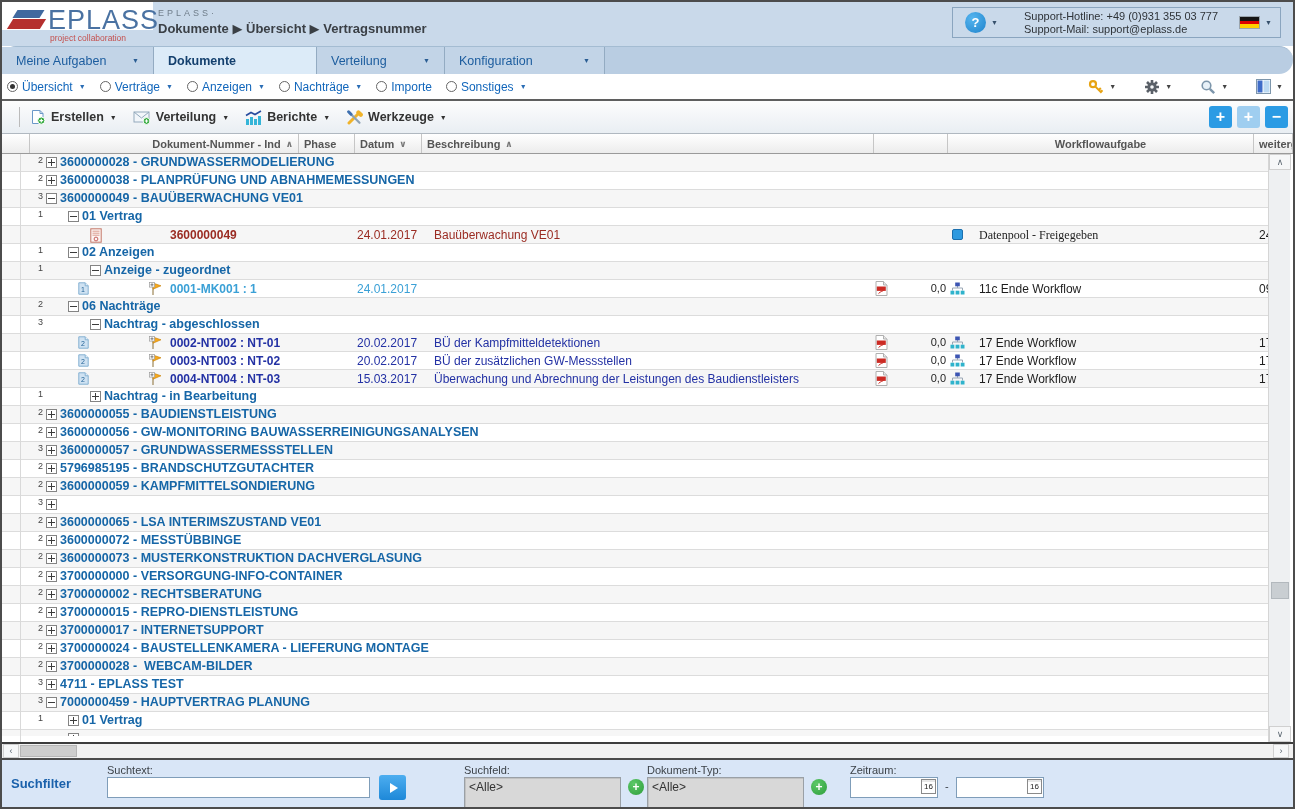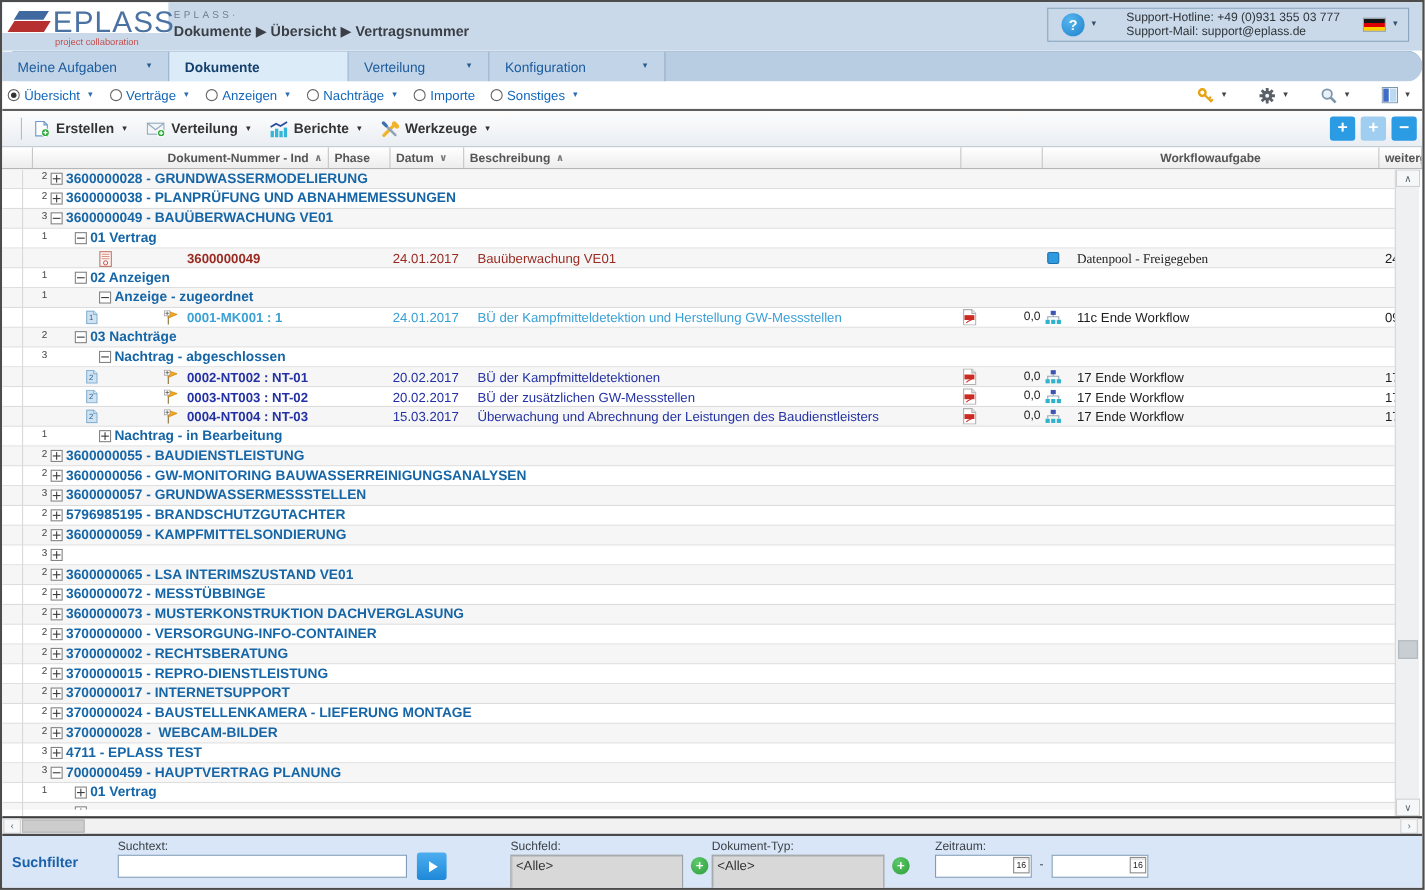--- a/index.html
+++ b/index.html
@@ -389,21 +389,20 @@
           <span class="docicon" style="left: 147px;">
             <svg width="13" height="14" viewBox="0 0 13 14">
               <path d="M4 1.5v11.5" stroke="#8a6f35"></path>
               <path d="M4 1L12 3.8 4 7.2z" fill="#f7a81b" stroke="#c57d05" stroke-width="0.6"></path>
               <rect x="0.5" y="0.5" width="5" height="4.6" fill="#fff" stroke="#9a9a9a" stroke-width="0.7"></rect>
               <path d="M3 1.2v3.2M1.4 2.8h3.2" stroke="#555" stroke-width="0.7"></path>
             </svg>
           </span>
           <span class="t b" style="left: 168px;">0001-MK001 : 1</span>
           <span class="t" style="left: 355px;">24.01.2017</span>
-          <span class="t" style="left: 432px;">BÜ der Kampfmitteldetektion und Herstellung GW-Messstellen</span>
           <span class="docicon" style="left: 873px; top: 1px;">
             <svg width="13" height="15" viewBox="0 0 13 15">
               <path d="M1 .5h7.5L12 4v10.5H1z" fill="#fff" stroke="#b0b0b0"></path>
               <path d="M8.5 .5V4H12" fill="#e8e8e8" stroke="#b0b0b0"></path>
               <rect x="1.8" y="5.5" width="9" height="4.4" fill="#cc2b24"></rect>
               <path d="M3.5 12.6c2-2.5 4.5-2 6-4.2" stroke="#cc2b24" fill="none"></path>
             </svg>
           </span>
           <span class="t k" style="left: 898px; width: 46px; text-align: right; font-size: 11px;">0,0</span>
           <span class="docicon" style="left: 948px; top: 2px;">
@@ -414,21 +413,21 @@
               <rect x="5.6" y="8.7" width="3.8" height="3.8" fill="#2fb3cc"></rect>
               <rect x="10.7" y="8.7" width="3.8" height="3.8" fill="#2fb3cc"></rect>
             </svg>
           </span>
           <span class="t k wk" style="left: 977px;">11c Ende Workflow</span>
           <span class="t k" style="left: 1257px;">09.0</span>
         </div>
         <div class="row odd">
           <span class="c-count">2</span>
           <span class="exp minus" style="left: 66px;"></span>
-          <span class="node-label" style="left: 80px;">03 Nachträge</span>
+          <span class="node-label" style="left: 80px;">06 Nachträge</span>
         </div>
         <div class="row even">
           <span class="c-count">3</span>
           <span class="exp minus" style="left: 88px;"></span>
           <span class="node-label" style="left: 102px;">Nachtrag - abgeschlossen</span>
         </div>
         <div class="row odd v-amendment">
           <span class="docicon" style="left: 76px;">
             <svg width="11" height="13" viewBox="0 0 11 13">
               <path d="M0.8 0.8h6.4l3 3v8.4H0.8z" fill="#cfe2f2" stroke="#85b1d2"></path>

